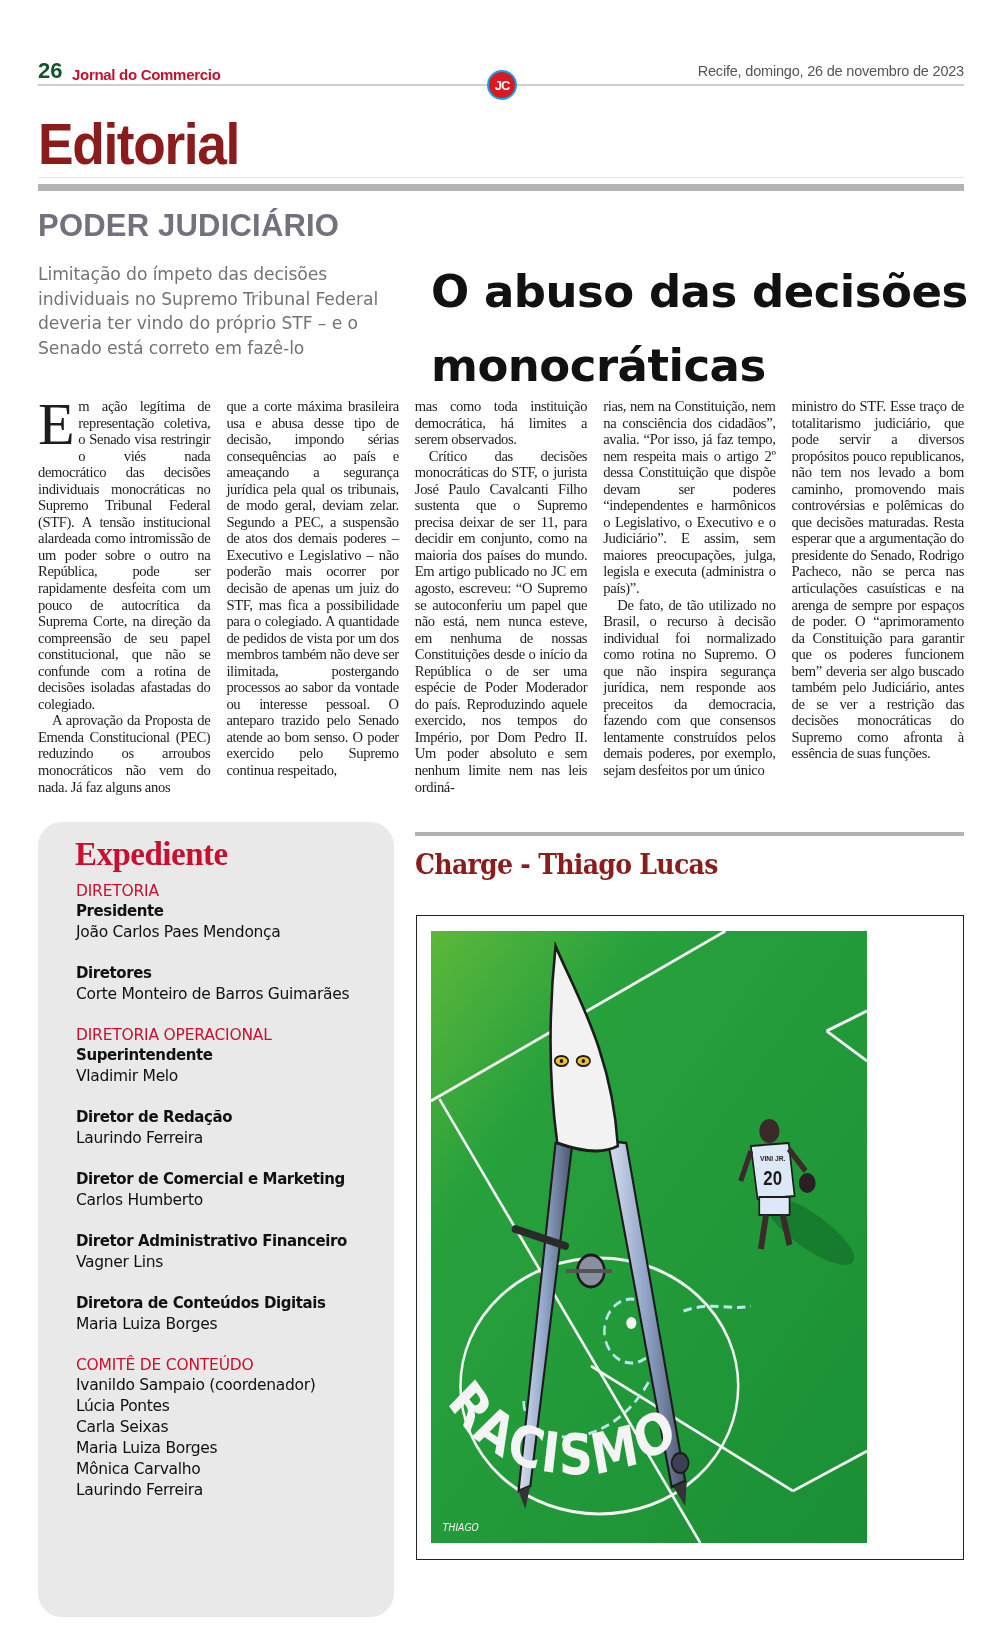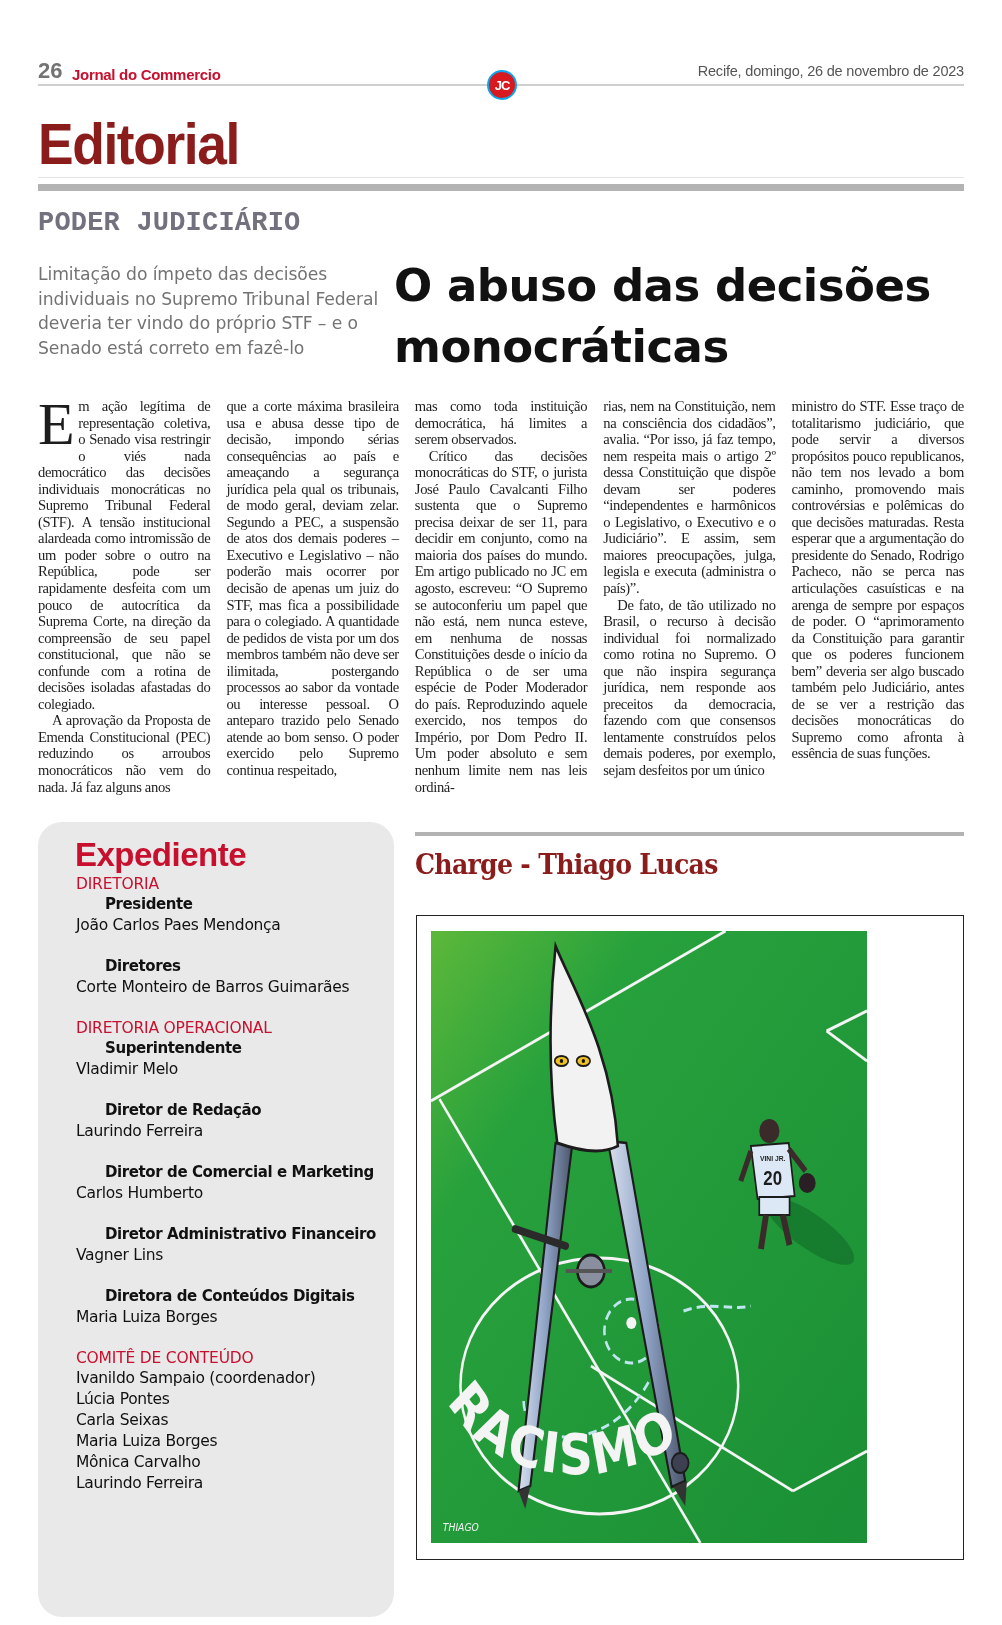--- a/index.html
+++ b/index.html
@@ -1,46 +1,46 @@
 <!DOCTYPE html>
 <html><head>
 <meta charset="utf-8">
 <style>
   * { box-sizing: border-box; margin: 0; padding: 0; }
   html, body { width: 1002px; height: 1625px; background: #ffffff; overflow: hidden; }
   body { position: relative; font-family: "Liberation Serif", serif; color: #1a1a1a; }
 
   
-  .page-num { position: absolute; left: 38px; top: 58px; font-family: "Liberation Sans", sans-serif; font-weight: bold; font-size: 22px; color: #737373; text-align: center; }
+  .page-num { position: absolute; left: 38px; top: 58px; font-family: "Liberation Sans", sans-serif; font-weight: bold; font-size: 22px; color: #14532d; text-align: center; }
   .paper-name { position: absolute; left: 72px; top: 66px; font-family: "Liberation Sans", sans-serif; font-weight: bold; font-size: 15px; color: #c8102e; letter-spacing: -0.3px; }
   .dateline { position: absolute; right: 38px; top: 63px; font-family: "Liberation Sans", sans-serif; font-size: 14.5px; color: #555; letter-spacing: -0.2px; text-align: right; }
   .header-rule { position: absolute; left: 38px; right: 38px; top: 84px; height: 2px; background: #cfcfcf; }
   .jc-logo { position: absolute; left: 487px; top: 70px; width: 30px; height: 30px; border-radius: 50%; background: #d81920; color: #fff; font-family: "Liberation Sans", sans-serif; font-weight: bold; font-size: 13px; display: flex; align-items: center; justify-content: center; letter-spacing: -1px; border: 2px solid #0ea5e9; }
 
   .section-title { position: absolute; left: 38px; top: 110px; font-family: "Liberation Sans", sans-serif; font-weight: bold; font-size: 58px; color: #8b1c1c; letter-spacing: -1.5px; transform: scaleX(0.92); transform-origin: left; }
   .thin-rule { position: absolute; left: 38px; right: 38px; top: 177px; height: 1px; background: #e4e4e4; }
   .thick-rule { position: absolute; left: 38px; right: 38px; top: 184px; height: 7px; background: #b3b3b3; }
 
-  .kicker { position: absolute; left: 38px; top: 208px; font-family: Liberation Mono, monospace; font-weight: bold; font-size: 27px; color: #72727f; letter-spacing: 0.2px; }
+  .kicker { position: absolute; left: 38px; top: 208px; font-family: Liberation Sans, sans-serif; font-weight: bold; font-size: 31px; color: #72727f; letter-spacing: 0.2px; }
   .deck { position: absolute; left: 38px; top: 262px; width: 360px; font-family: "DejaVu Sans", sans-serif; font-size: 17.2px; line-height: 24.5px; color: #737373; letter-spacing: -0.1px; }
-  .headline { position: absolute; left: 394px; top: 255px; width: 560px; font-family: "DejaVu Sans", sans-serif; font-weight: bold; font-size: 45px; line-height: 61px; color: #111; letter-spacing: -0.5px; }
+  .headline { position: absolute; left: 431px; top: 255px; width: 560px; font-family: "DejaVu Sans", sans-serif; font-weight: bold; font-size: 45px; line-height: 74px; color: #111; letter-spacing: -0.5px; }
 
   
   .body-cols { position: absolute; left: 38px; top: 398px; width: 926px; height: 400px; display: grid; grid-template-columns: repeat(5, 1fr); column-gap: 16px; }
   .col { font-family: "Liberation Serif", serif; font-size: 14.6px; line-height: 16.55px; text-align: justify; hyphens: manual; color: #1d1d1d; letter-spacing: -0.35px; }
   .col p { text-indent: 14px; }
   .col p.first { text-indent: 0; }
   .col p.cont { text-indent: 0; }
   .dropcap { float: left; font-family: "Liberation Serif", serif; font-size: 60px; line-height: 48px; margin: 0 4px 0 0; padding-top: 2px; color: #1d1d1d; }
 
   
   .expediente { position: absolute; left: 38px; top: 822px; width: 356px; height: 795px; background: #e9e9e9; border-radius: 24px; padding: 14px 0 0 38px; font-family: "DejaVu Sans", sans-serif; }
-  .exp-title { font-family: Liberation Sans, sans-serif; font-weight: bold; font-size: 33px; color: #c8102e; letter-spacing: -0.5px; margin-left: -1px; }
+  .exp-title { font-family: Liberation Serif, serif; font-weight: bold; font-size: 33px; color: #c8102e; letter-spacing: -0.5px; margin-left: -1px; margin-bottom: 8px; }
   .exp-section { font-size: 15.5px; color: #c8102e; line-height: 20px; letter-spacing: -0.2px; }
-  .exp-role { font-size: 15px; font-weight: bold; color: #111; line-height: 21px; letter-spacing: -0.4px; margin-left: 29px; }
+  .exp-role { font-size: 15px; font-weight: bold; color: #111; line-height: 21px; letter-spacing: -0.4px; }
   .exp-name { font-size: 15.5px; color: #111; line-height: 21px; letter-spacing: -0.3px; }
   .exp-gap { height: 20px; }
 
   
   .charge-rule { position: absolute; left: 415px; right: 38px; top: 832px; height: 4px; background: #b3b3b3; }
   .charge-title { position: absolute; left: 415px; top: 848px; font-family: "DejaVu Serif", serif; font-weight: bold; font-size: 28px; color: #8b1c1c; letter-spacing: -0.8px; transform: scaleX(0.9); transform-origin: left; }
   .cartoon-frame { position: absolute; left: 416px; top: 915px; width: 548px; height: 645px; border: 1.5px solid #222; background: #fff; }
   .cartoon { position: absolute; left: 14px; top: 15px; width: 436px; height: 612px; overflow: hidden; background: #1f9a3a; }
   .cartoon svg { width: 100%; height: 100%; display: block; }
 </style>

